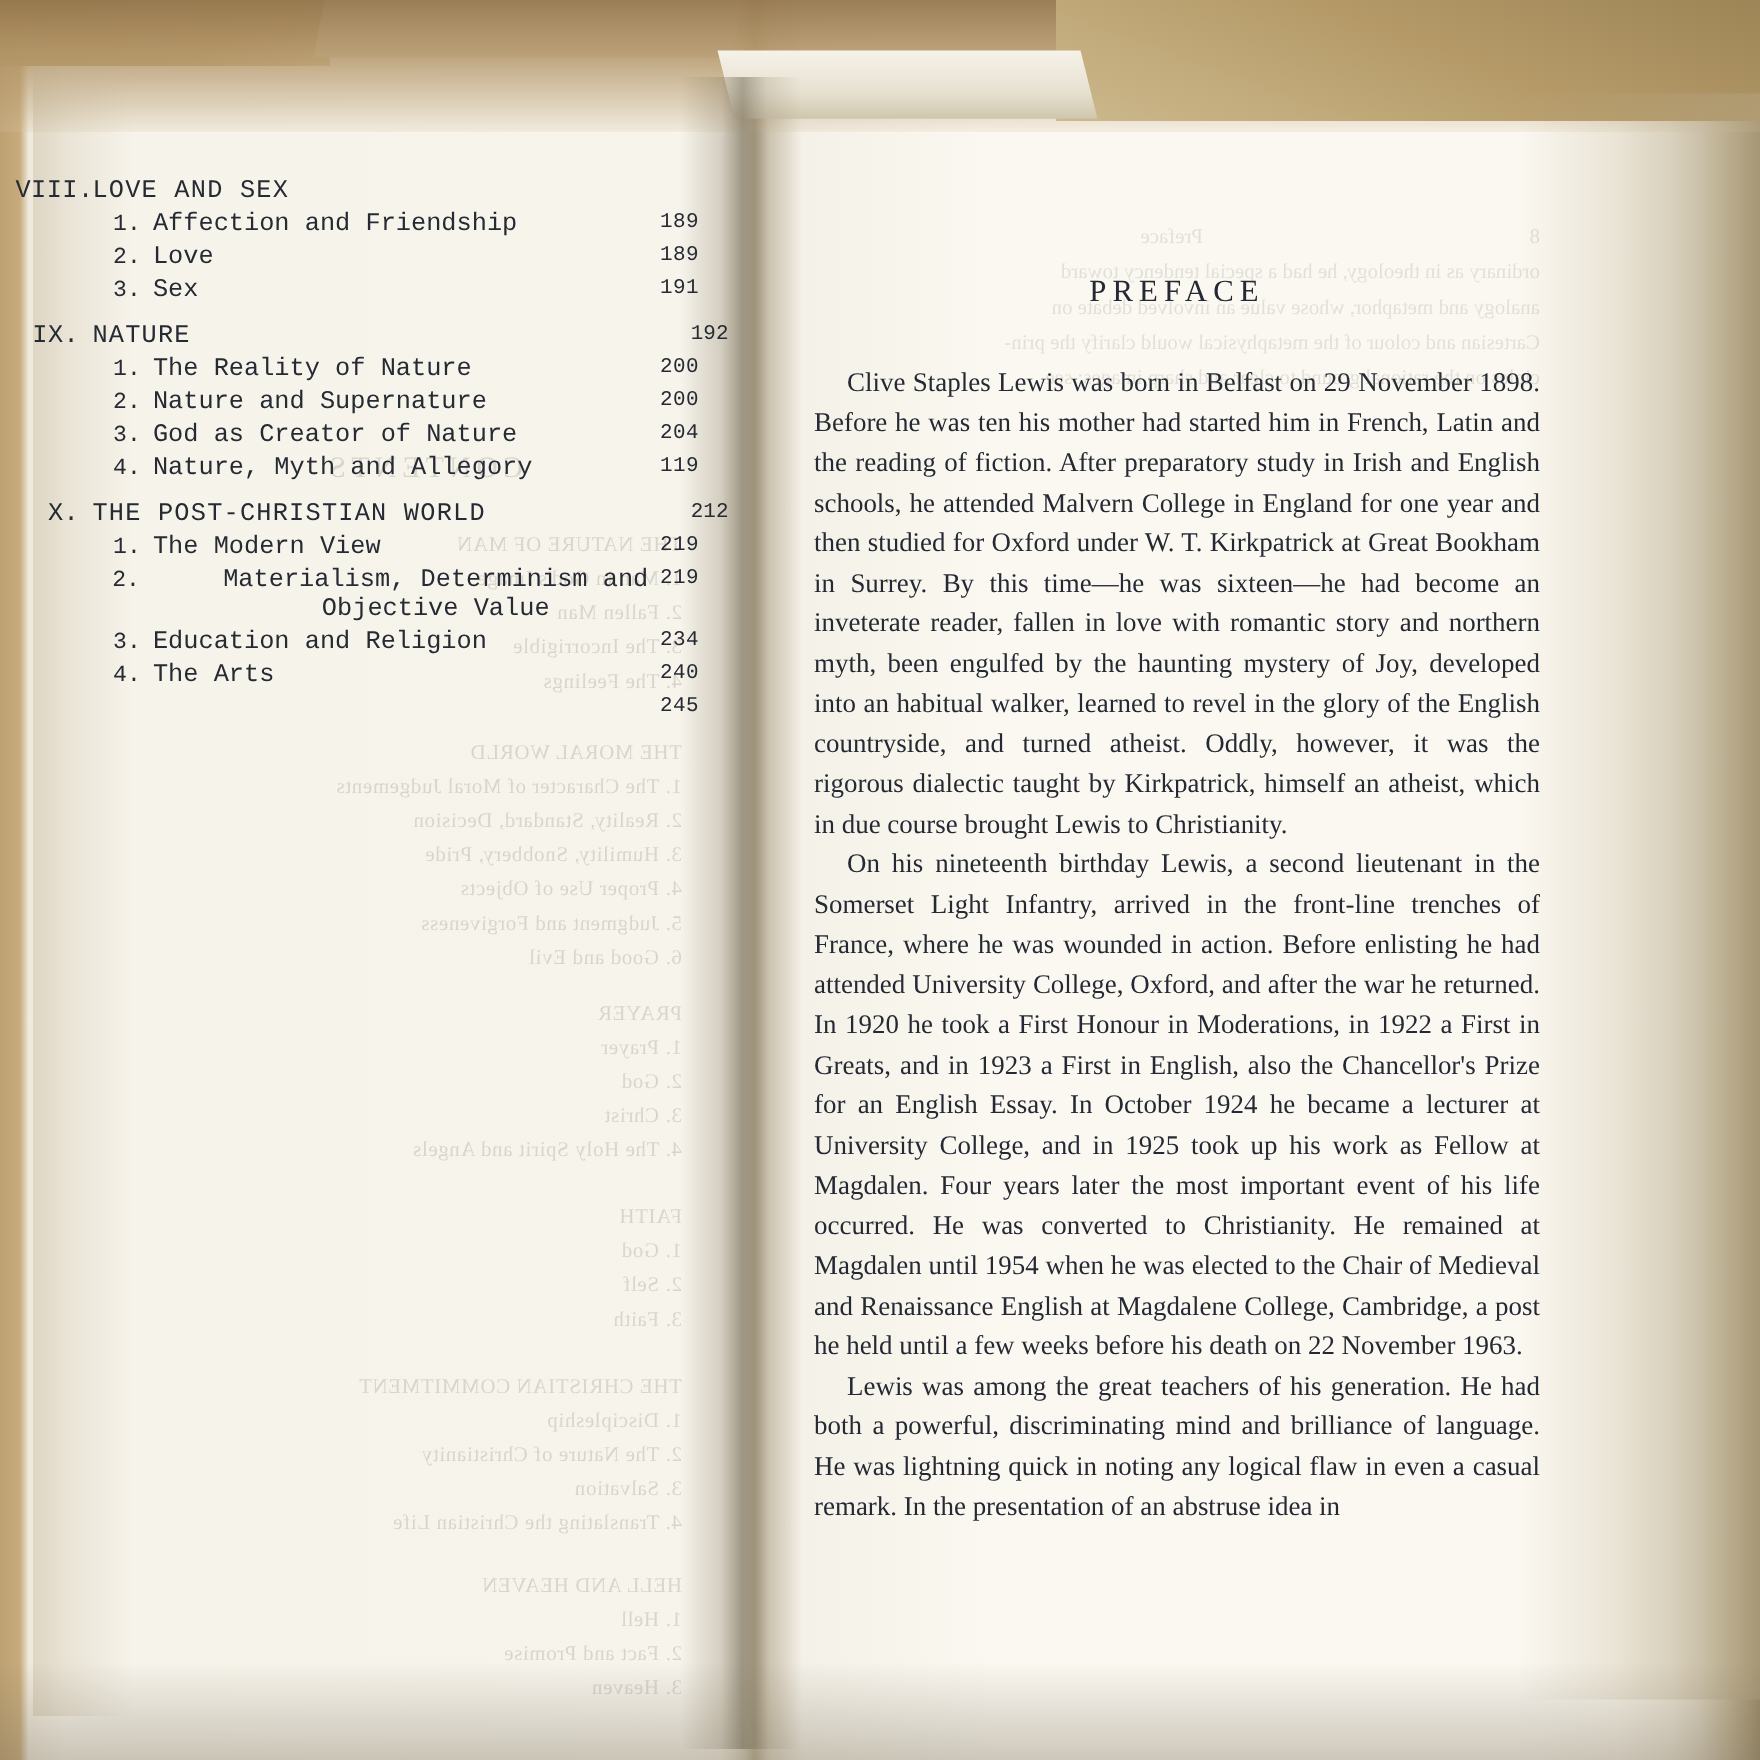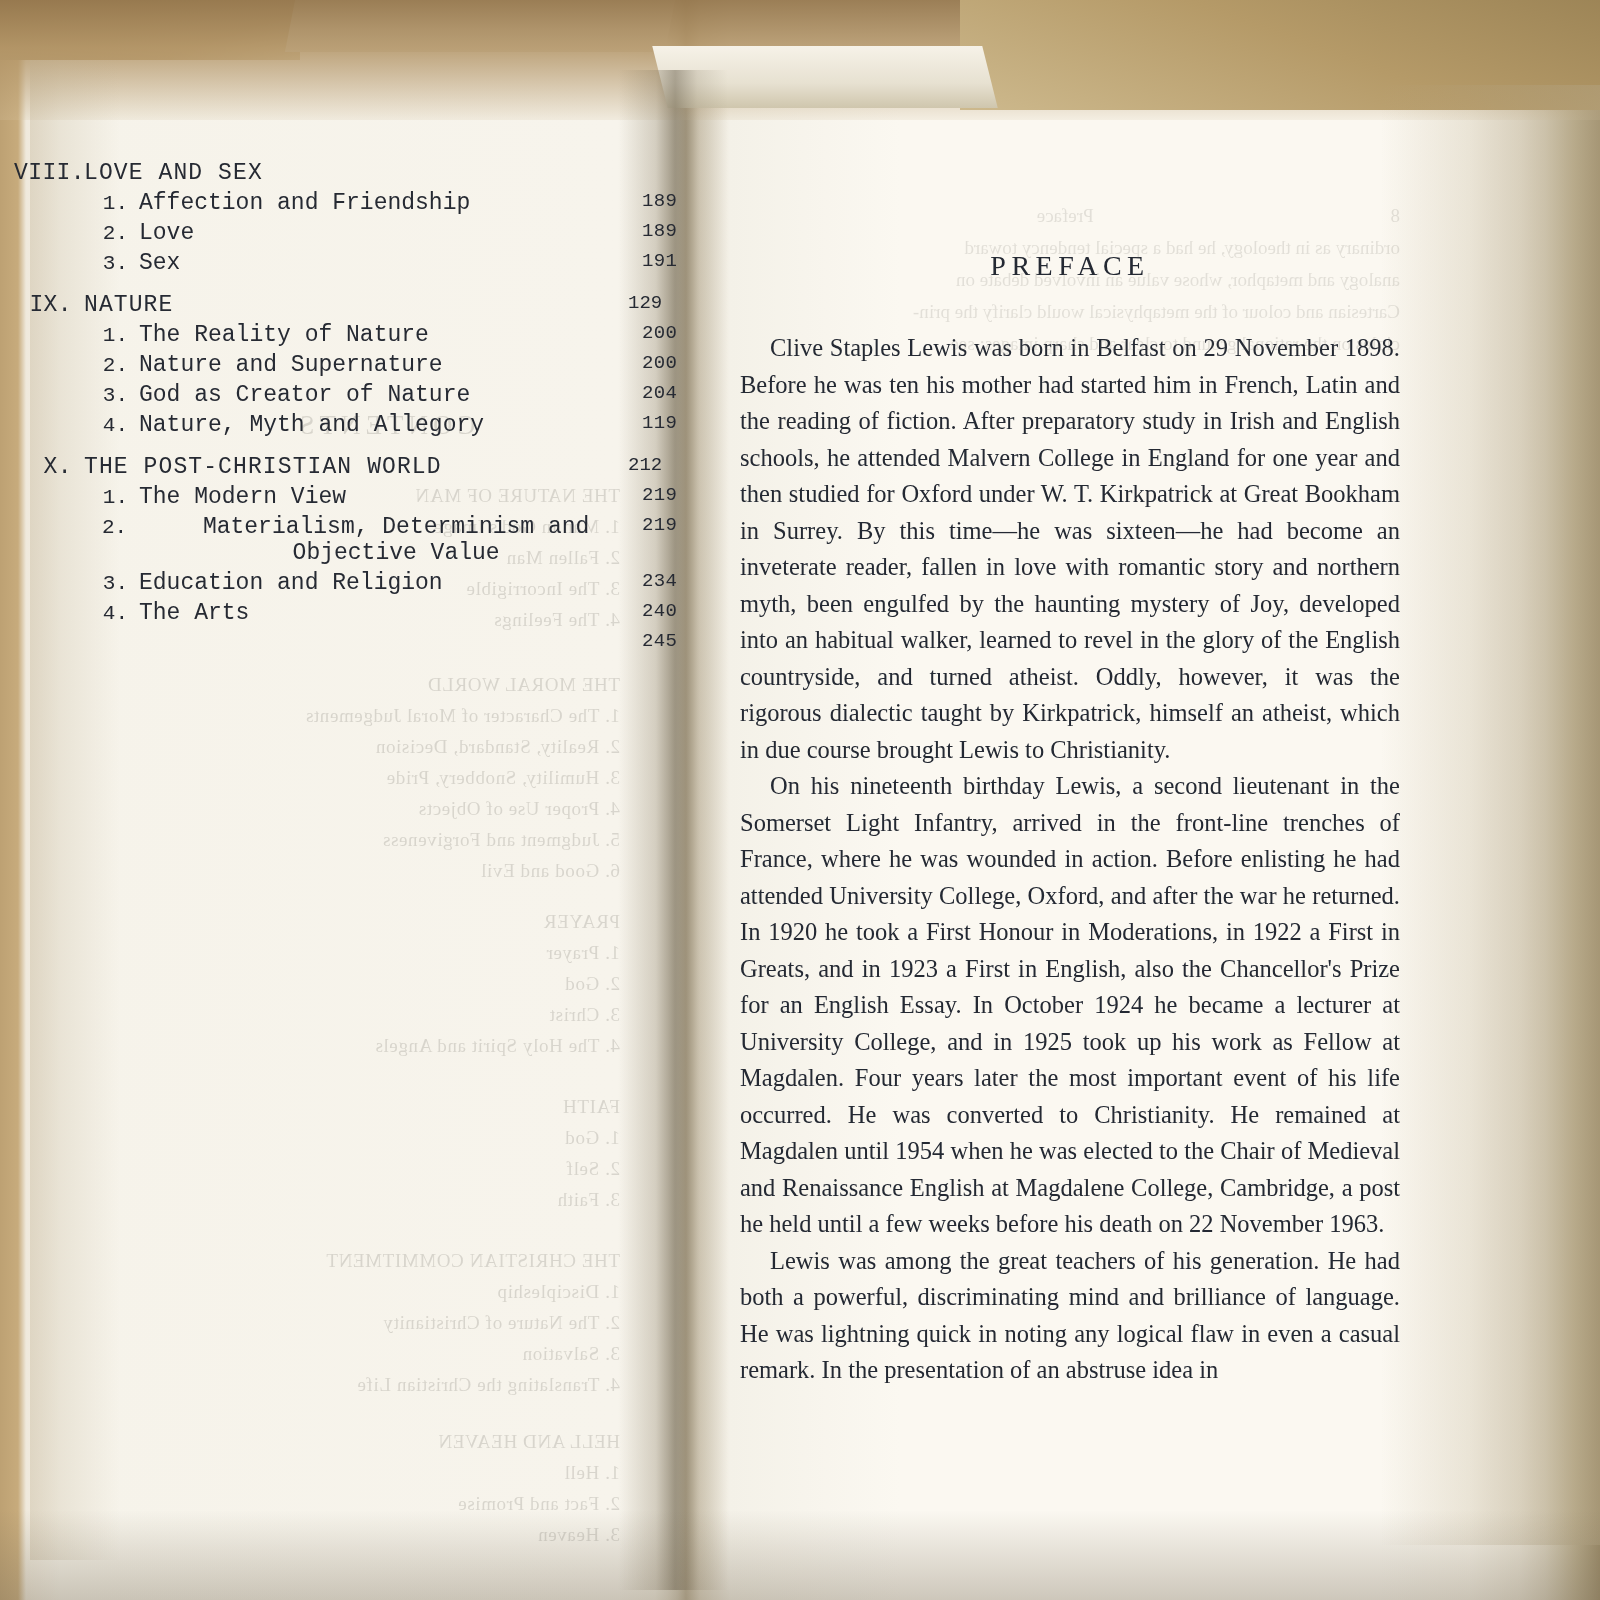--- a/index.html
+++ b/index.html
@@ -127,21 +127,21 @@
     font-size: 21px;
     text-align: right;
   }
   .toc-entry .label {
     margin-left: 11px;
     font-size: 23px;
     text-align: center;
   }
   .toc-entry .pg {
     position: absolute;
-    left: 628px;
+    left: 586px;
     font-size: 19px;
     letter-spacing: 0.4px;
   }
 
   
   .ghost-left {
     position: absolute;
     left: 150px;
     top: 250px;
     width: 470px;
@@ -340,21 +340,21 @@
       </div>
       <div class="toc-entry">
         <span class="num">3.</span>
         <span class="label">Sex</span>
         <span class="pg">191</span>
       </div>
 
       <div class="toc-chapter">
         <span class="roman">IX.</span>
         <span class="chap-title">NATURE</span>
-        <span class="pg" style="position:absolute;left:614px;font-size:19px">129</span>
+        <span class="pg" style="position:absolute;left:614px;font-size:19px">192</span>
       </div>
       <div class="toc-entry">
         <span class="num">1.</span>
         <span class="label">The Reality of Nature</span>
         <span class="pg">200</span>
       </div>
       <div class="toc-entry">
         <span class="num">2.</span>
         <span class="label">Nature and Supernature</span>
         <span class="pg">200</span>

